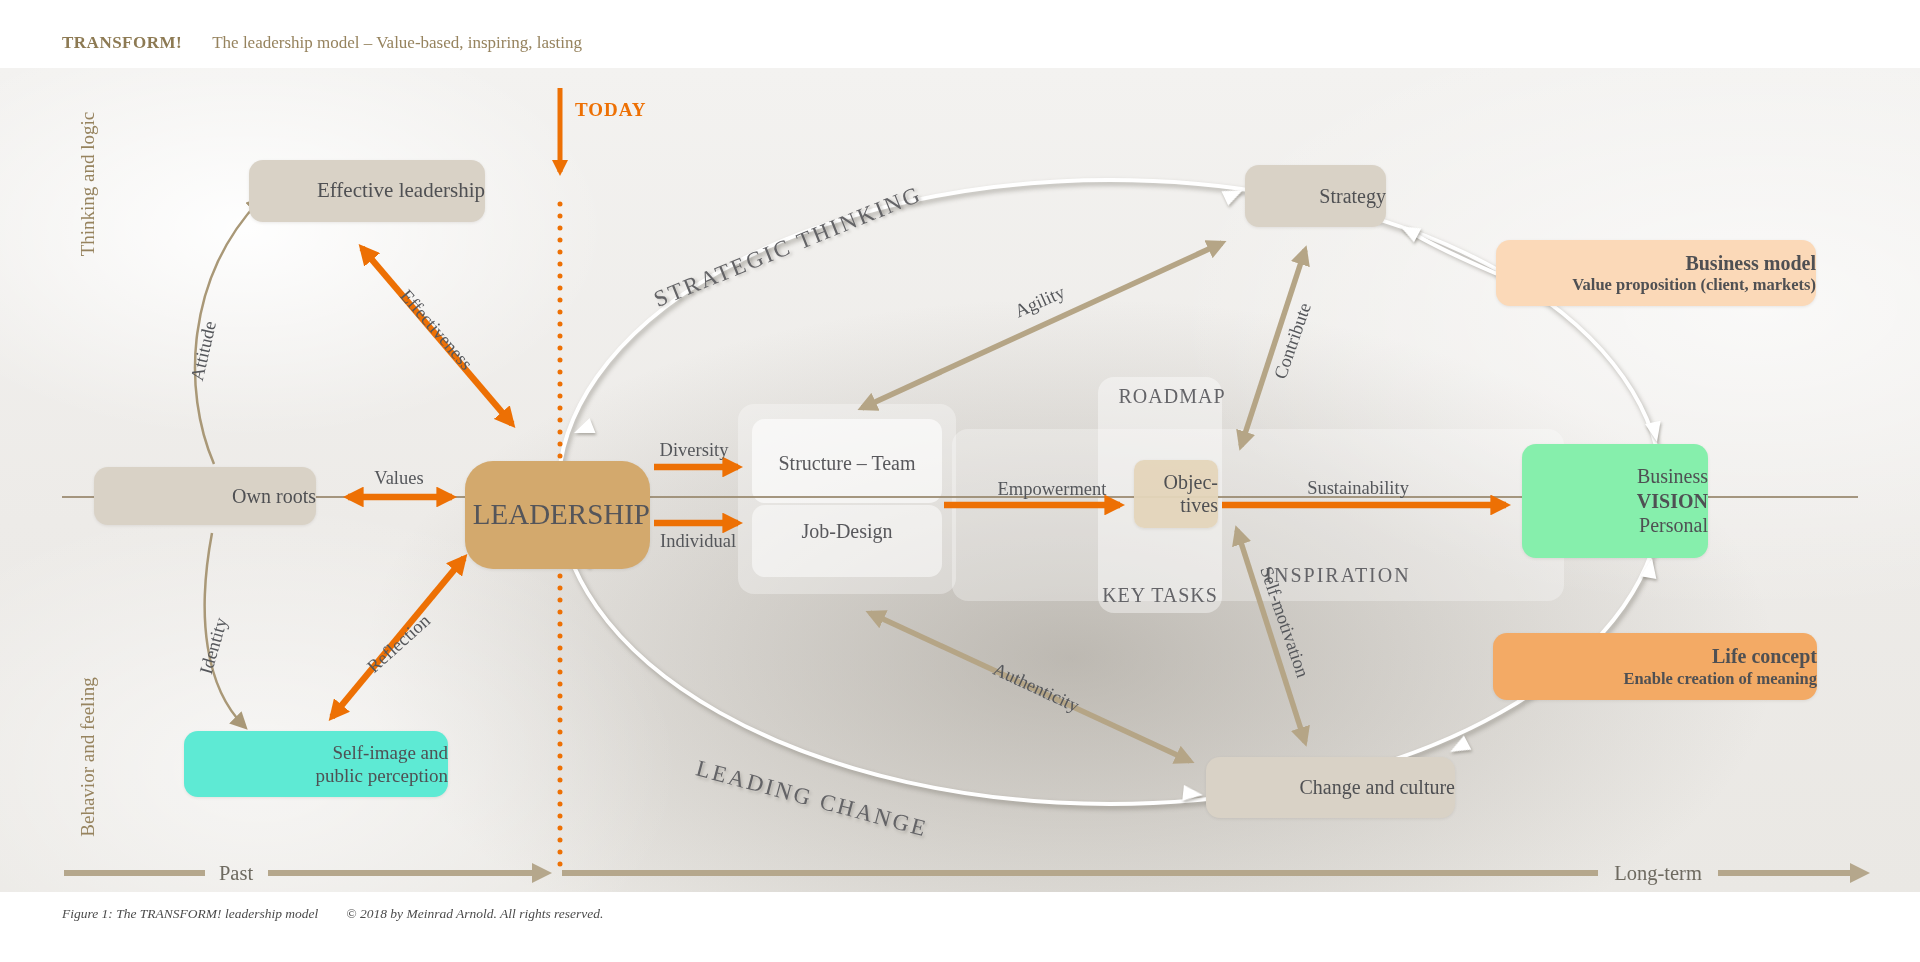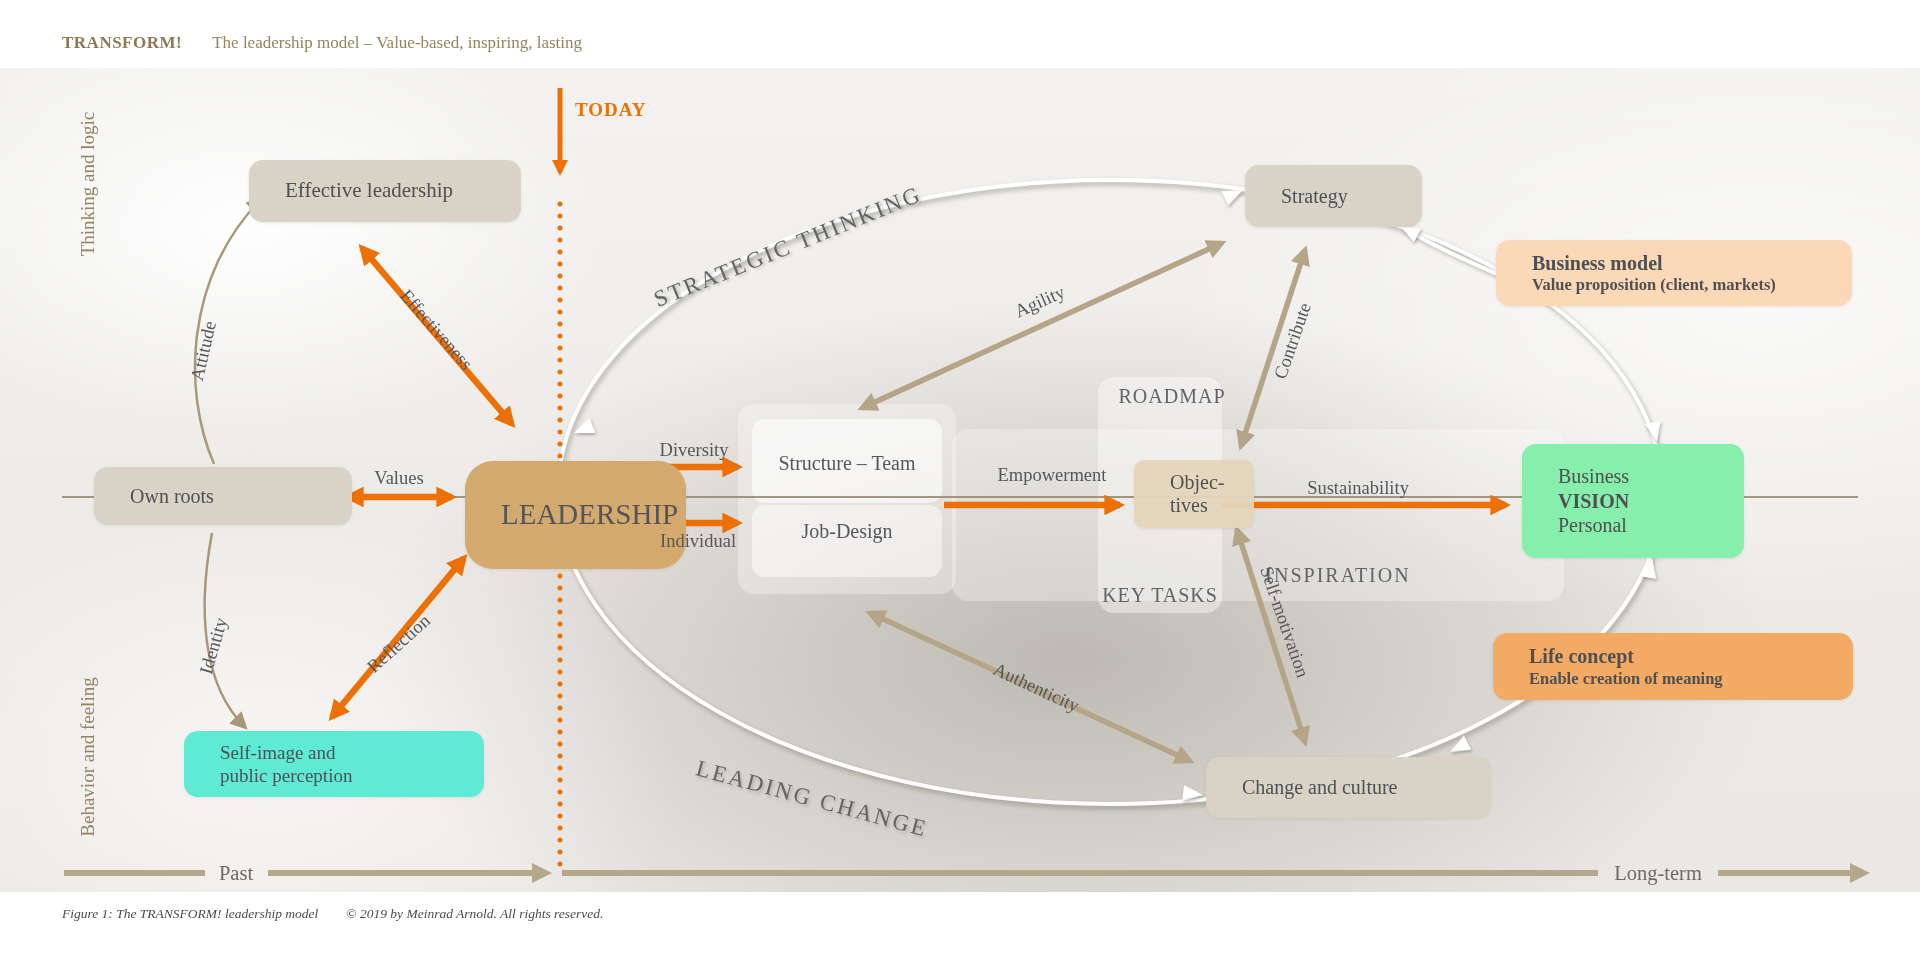--- a/index.html
+++ b/index.html
@@ -10,23 +10,23 @@
       radial-gradient(ellipse 520px 300px at 245px 160px, rgba(255,255,255,0.95), rgba(255,255,255,0) 70%),
       radial-gradient(ellipse 600px 380px at 260px 700px, rgba(255,255,255,0.6), rgba(255,255,255,0) 70%),
       radial-gradient(ellipse 820px 420px at 1760px 240px, rgba(255,255,255,0.65), rgba(255,255,255,0) 72%),
       radial-gradient(ellipse 980px 500px at 1070px 590px, rgba(124,117,105,0.42), rgba(124,117,105,0) 72%),
       linear-gradient(180deg,#f3f2f0 0%,#edebe8 55%,#eae8e4 100%);}
   .hdr{position:absolute;left:62px;top:33px;font-size:17px;color:#96835e;white-space:nowrap;}
   .hdr .brand{font-weight:bold;color:#8d7a53;letter-spacing:.5px;}
   .hdr .sub{margin-left:30px;}
   svg.layer{position:absolute;left:0;top:0;z-index:3;}
   .band{position:absolute;z-index:2;border-radius:16px;}
-  .box{position:absolute;z-index:4;display:flex;flex-direction:column;align-items:flex-start;justify-content:center;
+  .box{position:absolute;z-index:4;display:flex;flex-direction:column;align-items:flex-end;justify-content:center;
        text-align:center;border-radius:14px;color:#4f5053;font-size:20px;line-height:1.22;
-       box-shadow:0 1px 3px rgba(70,60,45,0.10);padding-left:36px;}
+       box-shadow:0 1px 3px rgba(70,60,45,0.10);}
   .lbl{position:absolute;z-index:5;white-space:nowrap;color:#55575b;font-size:18.5px;}
   .zone{position:absolute;z-index:5;white-space:nowrap;color:#646468;font-size:20px;letter-spacing:1px;}
   .big{font-size:23px;letter-spacing:2.5px;color:#636366;text-shadow:2px 2px 3px rgba(110,105,98,0.35);}
   .vax{position:absolute;z-index:5;white-space:nowrap;color:#96835e;font-size:19px;}
   .xax{position:absolute;z-index:5;white-space:nowrap;color:#6e6a60;font-size:20.5px;}
   .today{position:absolute;left:575px;top:99px;z-index:5;color:#ed7004;font-weight:bold;
          font-size:19px;letter-spacing:1px;}
   .cap{position:absolute;left:62px;top:906px;z-index:5;font-style:italic;font-size:13.5px;color:#4b4b4b;}
   .cap .cr{margin-left:28px;}
 </style>
@@ -167,30 +167,30 @@
   <div class="zone" style="left:1160px;top:595px;transform:translate(-50%,-50%);">KEY TASKS</div>
   <div class="zone" style="left:1338px;top:575px;transform:translate(-50%,-50%);letter-spacing:2px;">INSPIRATION</div>
 
   <div class="lbl" style="left:204px;top:351px;transform:translate(-50%,-50%) rotate(-77deg);">Attitude</div>
   <div class="lbl" style="left:214px;top:646px;transform:translate(-50%,-50%) rotate(-74deg);">Identity</div>
   <div class="lbl" style="left:436px;top:330px;transform:translate(-50%,-50%) rotate(49deg);">Effectiveness</div>
   <div class="lbl" style="left:399px;top:478px;transform:translate(-50%,-50%);">Values</div>
   <div class="lbl" style="left:399px;top:644px;transform:translate(-50%,-50%) rotate(-42deg);">Reflection</div>
   <div class="lbl" style="left:694px;top:450px;transform:translate(-50%,-50%);">Diversity</div>
   <div class="lbl" style="left:698px;top:541px;transform:translate(-50%,-50%);">Individual</div>
-  <div class="lbl" style="left:1052px;top:475px;transform:translate(-50%,-50%);">Empowerment</div>
+  <div class="lbl" style="left:1052px;top:489px;transform:translate(-50%,-50%);">Empowerment</div>
   <div class="lbl" style="left:1358px;top:488px;transform:translate(-50%,-50%);">Sustainability</div>
   <div class="lbl" style="left:1040px;top:302px;transform:translate(-50%,-50%) rotate(-24deg);">Agility</div>
   <div class="lbl" style="left:1293px;top:341px;transform:translate(-50%,-50%) rotate(-71deg);">Contribute</div>
   <div class="lbl" style="left:1284px;top:622px;transform:translate(-50%,-50%) rotate(71deg);">Self-motivation</div>
   <div class="lbl" style="left:1036px;top:688px;transform:translate(-50%,-50%) rotate(25deg);">Authenticity</div>
 
   <div class="vax" style="left:88px;top:184px;transform:translate(-50%,-50%) rotate(-90deg);">Thinking and logic</div>
   <div class="vax" style="left:88px;top:757px;transform:translate(-50%,-50%) rotate(-90deg);">Behavior and feeling</div>
   <div class="xax" style="left:236px;top:873px;transform:translate(-50%,-50%);">Past</div>
   <div class="xax" style="left:1658px;top:873px;transform:translate(-50%,-50%);">Long-term</div>
   <div class="today">TODAY</div>
 
   <div class="cap">
-    <span>Figure 1: The TRANSFORM! leadership model</span><span class="cr">© 2019 by Meinrad Arnold. All rights reserved.</span>
+    <span>Figure 1: The TRANSFORM! leadership model</span><span class="cr">© 2018 by Meinrad Arnold. All rights reserved.</span>
   </div>
 
 </div>
 
 </body></html>

